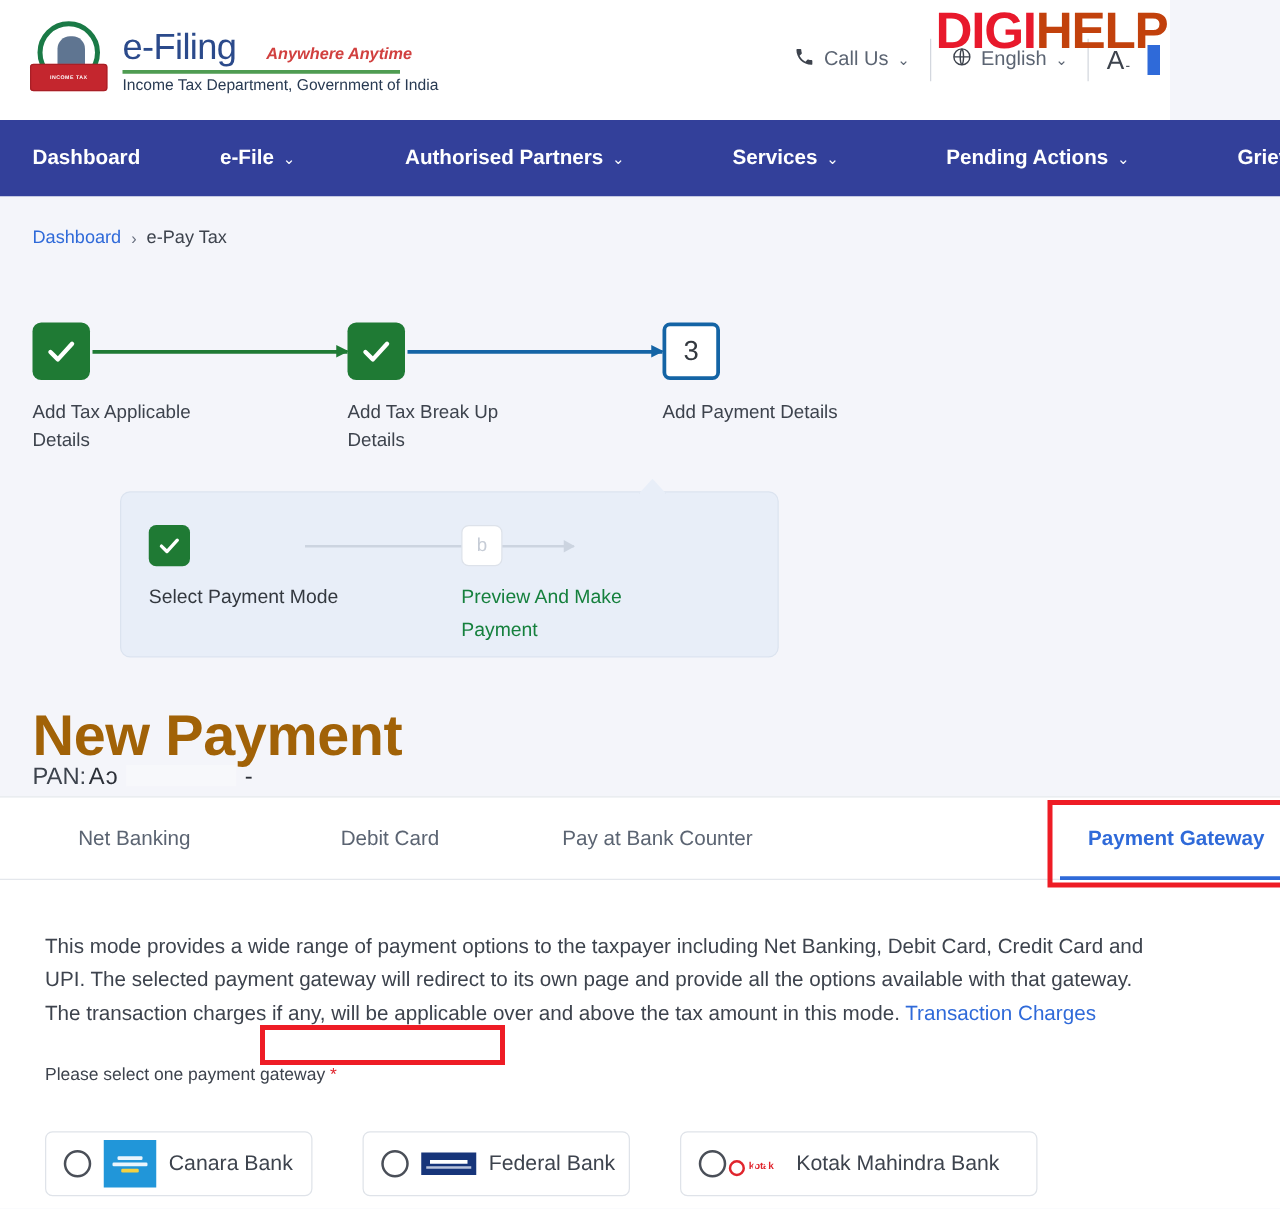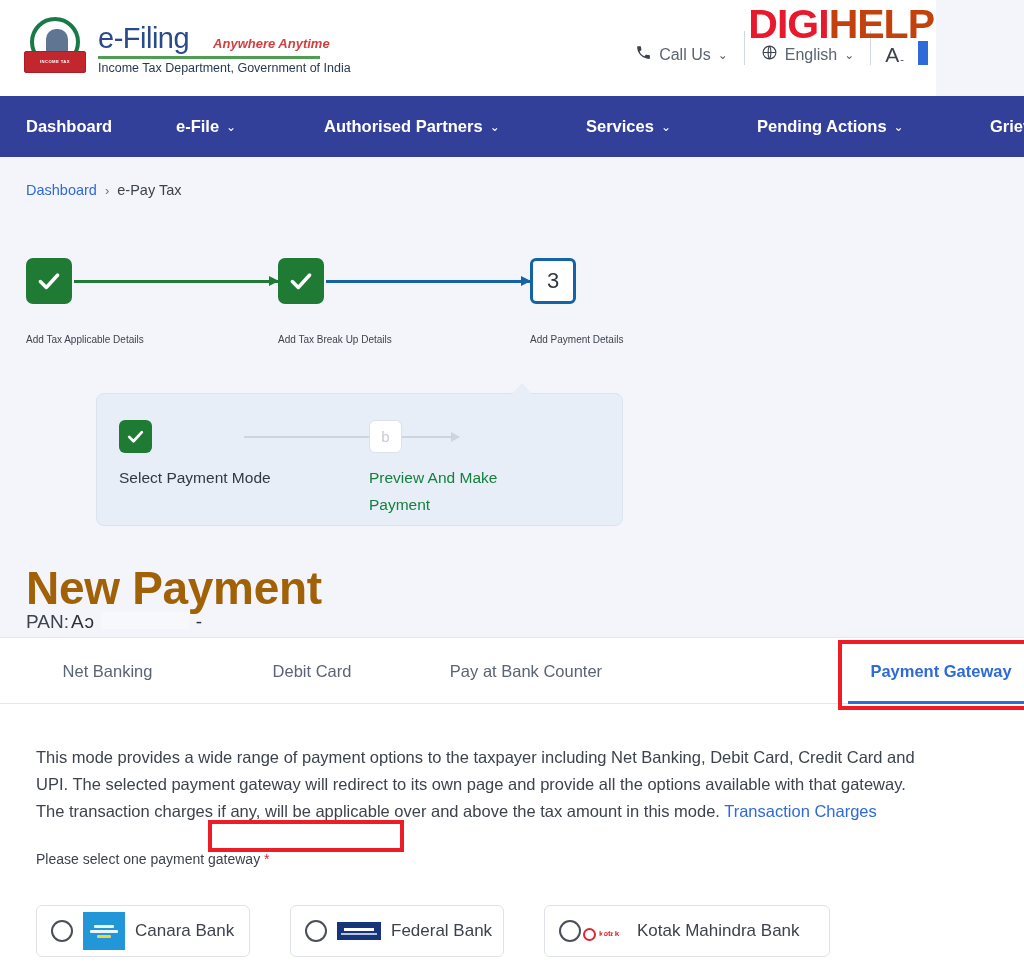--- a/index.html
+++ b/index.html
@@ -37,21 +37,21 @@
     text-align: center; line-height: 22px; font-weight: bold;
   }
   .brand { margin-left: 12px; }
   .brand-top { display: flex; align-items: baseline; }
   .efiling { font-size: 29px; color: #2b4a8b; letter-spacing: -.5px; }
   .tagline { font-size: 13px; color: #d1403f; font-style: italic; margin-left: 24px; font-weight: bold; }
   .brand-rule { height: 3px; background: #4f9c52; margin: 1px 0 2px 0; width: 222px; }
   .dept { font-size: 12.5px; color: #283a52; }
 
   .header-right {
-    margin-left: auto; display: flex; align-items: flex-end;
+    margin-left: auto; display: flex; align-items: center;
     margin-right: 8px; gap: 0;
   }
   .hr-item {
     display: flex; align-items: center; gap: 7px;
     color: #5b6472; font-size: 16px; padding: 0 16px;
   }
   .hr-sep { width: 1px; height: 34px; background: #d3d7de; }
   .chev { font-size: 12px; color: #5b6472; }
   .fontsize-ctl { display: flex; align-items: flex-end; padding: 0 14px; color: #3d434d; }
   .fontsize-ctl .a { font-size: 21px; line-height: 1; }
@@ -93,21 +93,21 @@
     width: 46px; height: 46px; border-radius: 7px;
     display: flex; align-items: center; justify-content: center;
   }
   .badge-done { background: #1f7a34; }
   .badge-done svg { width: 26px; height: 26px; }
   .badge-active {
     background: #ffffff; border: 3px solid #1464a5;
     color: #33383f; font-size: 22px; border-radius: 6px;
   }
   .step-label {
-    margin-top: 24px; font-size: 10px; color: #3d434d;
+    margin-top: 14px; font-size: 15px; color: #3d434d;
     line-height: 23px; width: 150px;
   }
   .connector { position: absolute; height: 3px; top: 22px; }
   .connector:after {
     content: ""; position: absolute; right: -1px; top: -4px;
     border-left: 10px solid currentColor;
     border-top: 5.5px solid transparent; border-bottom: 5.5px solid transparent;
   }
 
   

